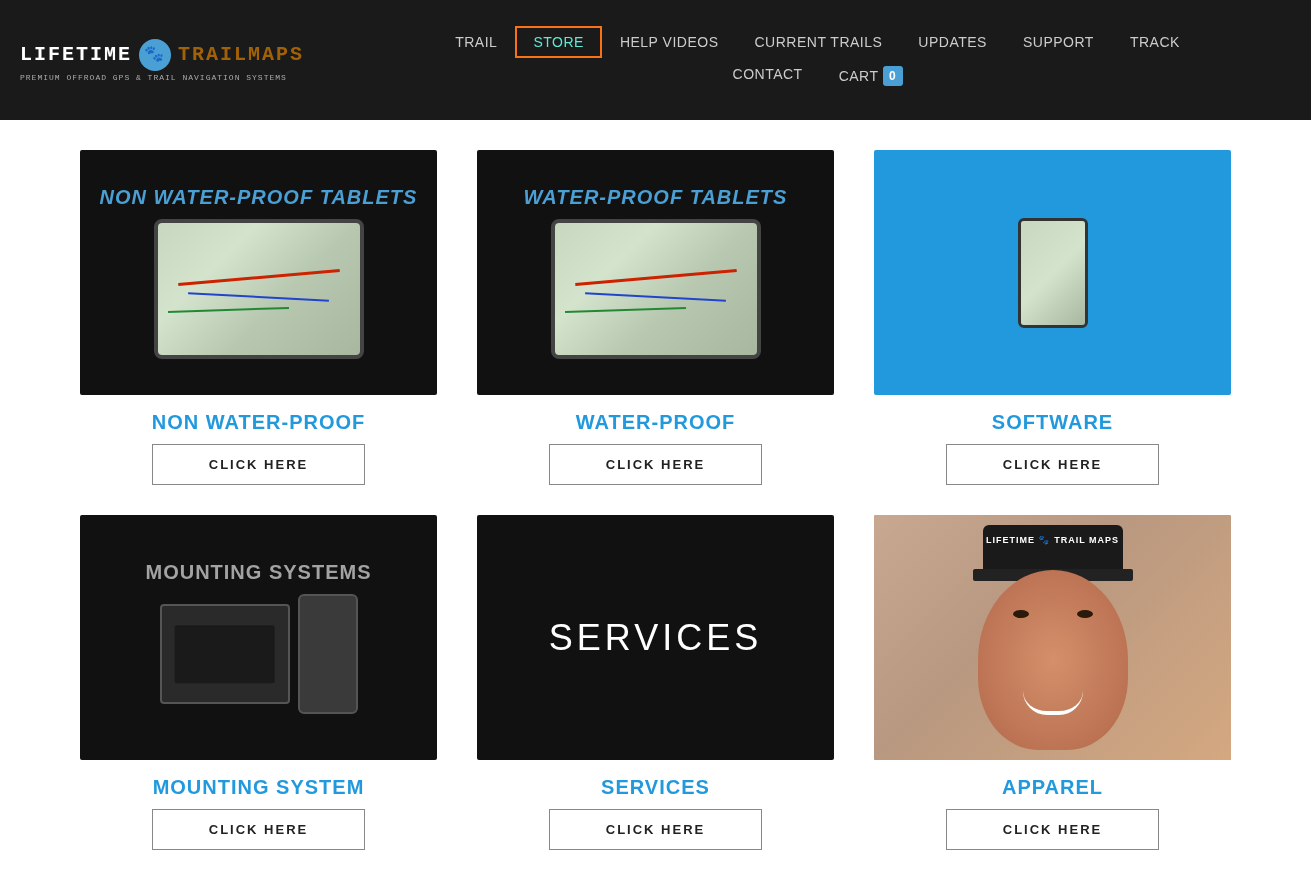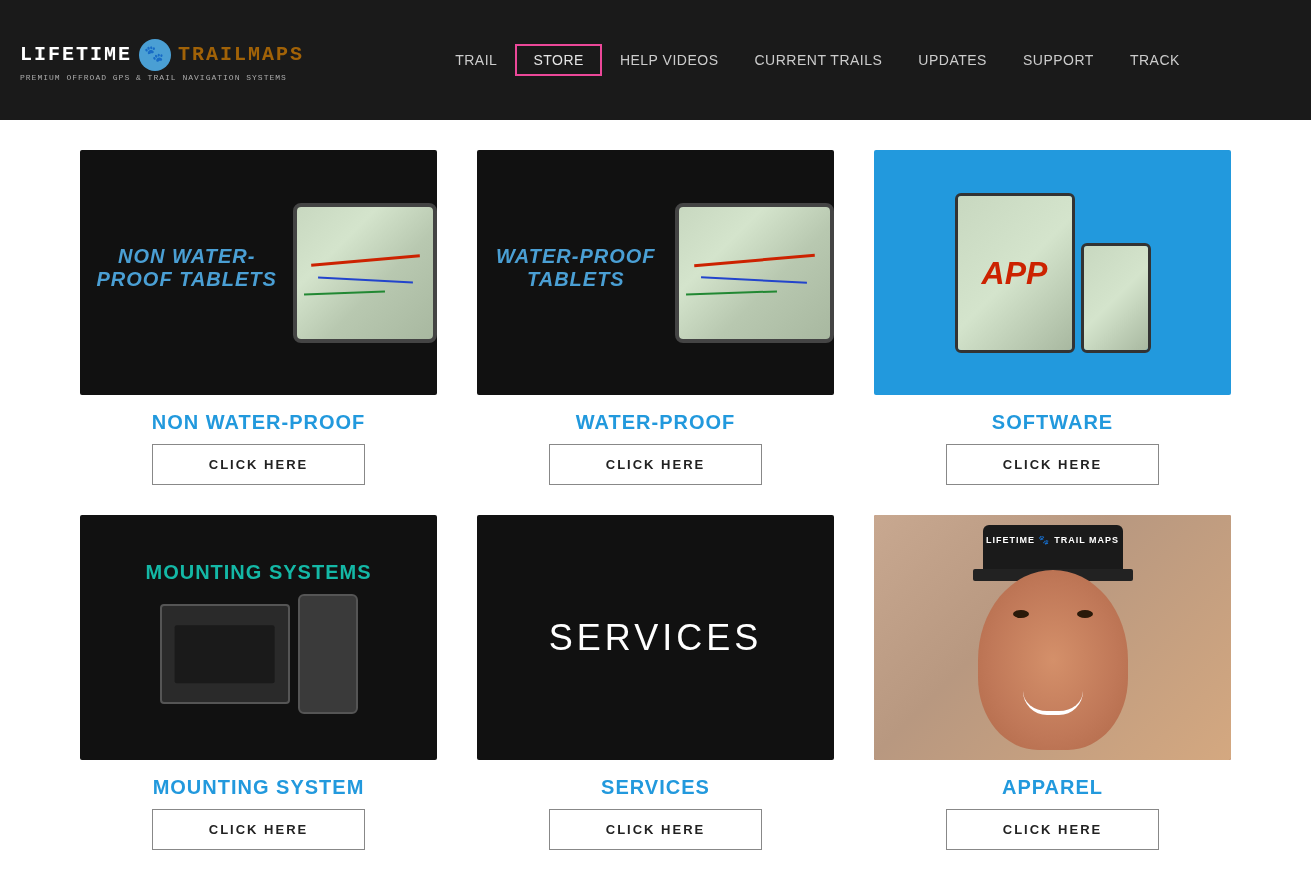--- a/index.html
+++ b/index.html
@@ -48,22 +48,22 @@
       color: #ccc;
       text-decoration: none;
       padding: 8px 18px;
       font-size: 14px;
       font-weight: 500;
       letter-spacing: 0.5px;
       cursor: pointer;
       white-space: nowrap;
     }
     .nav-item.active {
-      border: 2px solid #ec4899;
-      color: #e5e5e5;
+      border: 2px solid #f97316;
+      color: #5eead4;
       padding: 6px 16px;
     }
     .cart-badge {
       display: inline-flex;
       align-items: center;
       justify-content: center;
       background: #4a9fd4;
       color: #fff;
       width: 20px;
       height: 20px;
@@ -176,21 +176,21 @@
       width: 100%; height: 100%;
       background: linear-gradient(135deg, #c8d8c0 0%, #d4e4cc 50%, #a8b8a0 100%);
     }
 
     
     .img-mounting {
       background: #111;
       flex-direction: column;
     }
     .img-mounting .img-title2 {
-      color: #14b8a6;
+      color: #a3a3a3;
       font-size: 20px;
       font-weight: bold;
       text-align: center;
       margin-bottom: 10px;
       letter-spacing: 1px;
     }
     .mounting-group {
       display: flex;
       align-items: center;
       gap: 8px;
@@ -266,21 +266,21 @@
       padding: 12px 56px;
       font-size: 13px;
       font-weight: 600;
       letter-spacing: 2px;
       cursor: pointer;
       color: #222;
       text-transform: uppercase;
     }
     .non-wp-container {
       display: flex;
-      flex-direction: row;
+      flex-direction: column;
       align-items: center;
       width: 100%;
       height: 100%;
       justify-content: center;
     }
   </style>
 </head>
 <body>
 
 <header>
@@ -295,20 +295,27 @@
 
   <nav>
     <div class="nav-row">
       <a class="nav-item">TRAIL</a>
       <a class="nav-item active">STORE</a>
       <a class="nav-item">HELP VIDEOS</a>
       <a class="nav-item">CURRENT TRAILS</a>
       <a class="nav-item">UPDATES</a>
       <a class="nav-item">SUPPORT</a>
       <a class="nav-item">TRACK</a>
+    </div>
+    <div class="nav-row">
+      <a class="nav-item">CONTACT</a>
+      <a class="nav-item" style="display:flex;align-items:center;">
+        <span>CART</span>
+        <span class="cart-badge">0</span>
+      </a>
     </div>
   </nav>
 </header>
 
 <main>
   <div class="grid">
 
     <div class="card">
       <div class="card-image img-non-waterproof">
         <div class="non-wp-container">
@@ -339,24 +346,20 @@
           </div>
         </div>
       </div>
       <div class="card-title">WATER-PROOF</div>
       <button class="click-btn">CLICK HERE</button>
     </div>
 
     <div class="card">
       <div class="card-image img-app">
         <div class="app-devices">
-          <div class="app-tablet-large">
-            <div class="app-map-bg"></div>
-            <div class="app-label">APP</div>
-          </div>
           <div class="app-phone">
             <div class="app-map-bg"></div>
           </div>
         </div>
       </div>
       <div class="card-title">SOFTWARE</div>
       <button class="click-btn">CLICK HERE</button>
     </div>
 
     <div class="card">

